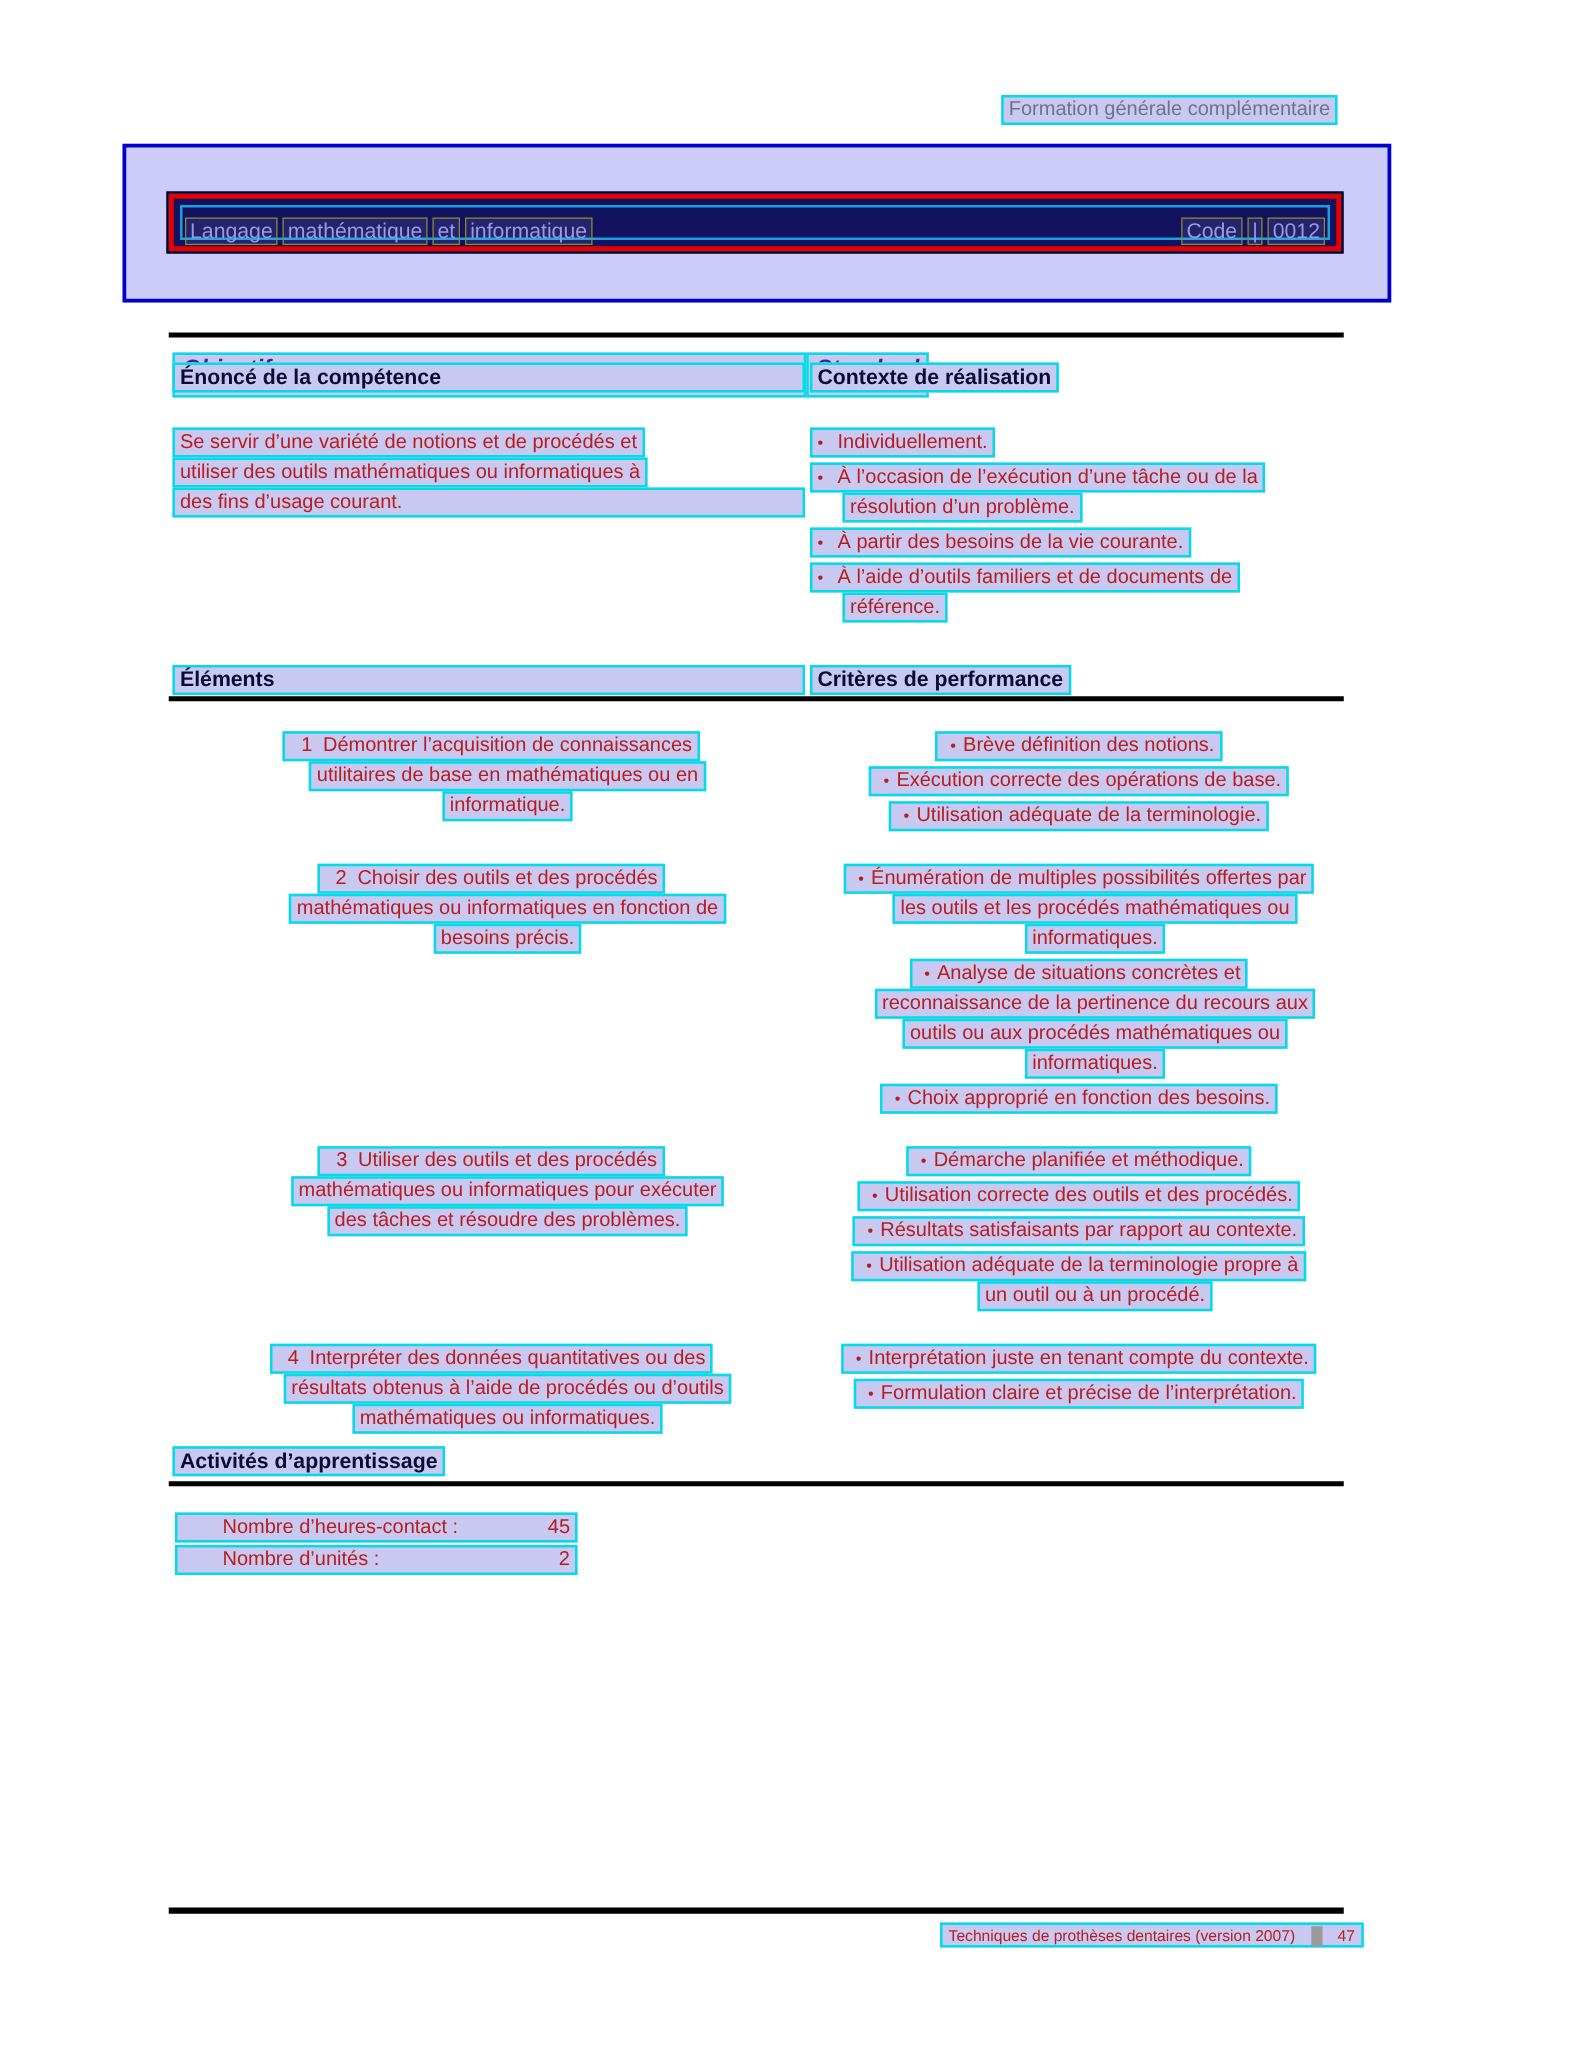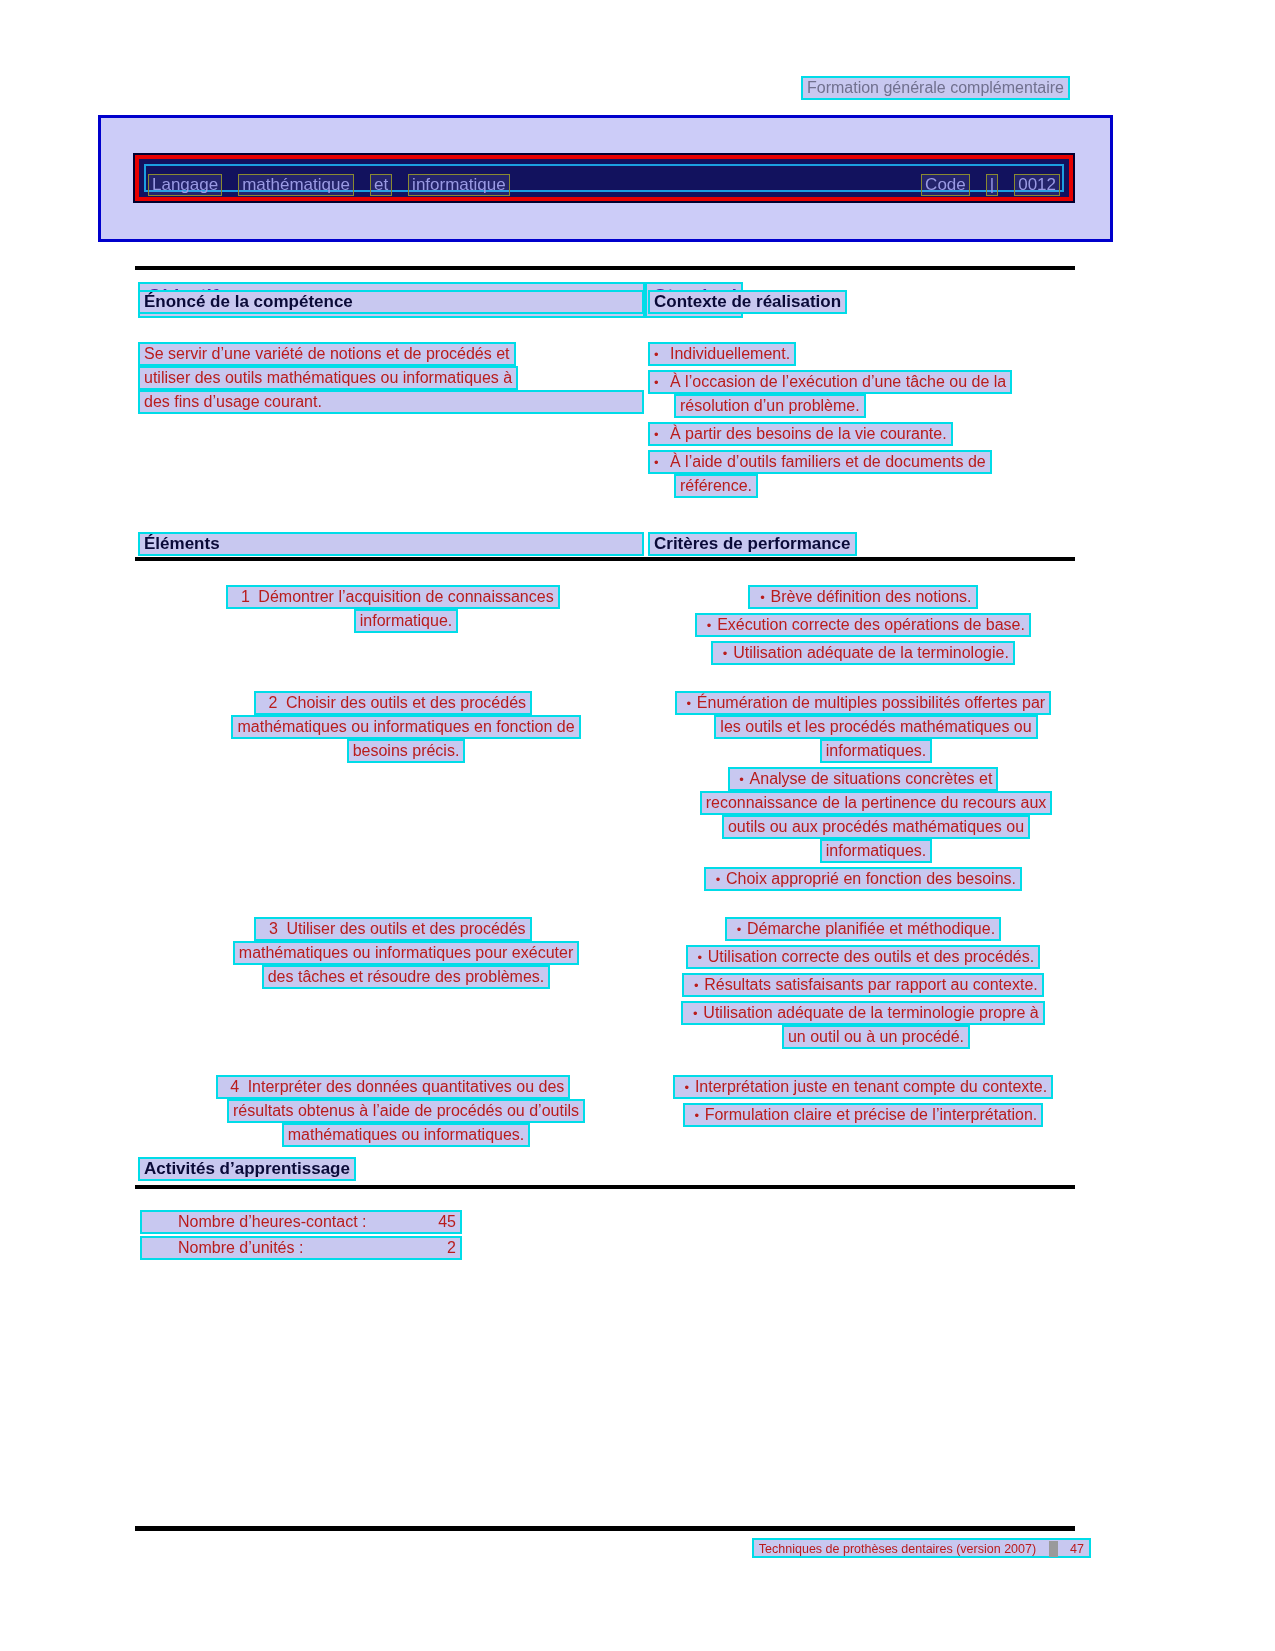--- a/index.html
+++ b/index.html
@@ -49,21 +49,21 @@
   .course-bar {
     position:absolute; left:135px; top:155px; width:938px; height:46px;
     box-sizing:border-box; background:#12125e;
     border:4px solid #e60000; outline:2px solid #000030;
   }
   .bar-line {
     position:absolute; left:5px; right:5px; top:50%; transform:translateY(-50%);
     height:28px; box-sizing:border-box; border:2px solid #1b9fe0;
     display:flex; align-items:center; justify-content:space-between; padding:0 2px;
   }
-  .wgroup { display:flex; gap:16px; align-items:center;margin-top:14px; }
+  .wgroup { display:flex; gap:4px; align-items:center;margin-top:14px; }
   .w {
     display:inline-block; border:1px solid #8a8a30; padding:0 3px;
     color:#9a9ae4; font-size:17px; line-height:20px;
     background:rgba(200,200,240,0.10); white-space:nowrap;
   }
 
   
   .os-strip { position:absolute; left:138px; top:238px; display:flex; }
   .os-strip .hl {
     font-size:19px; font-weight:bold; font-style:italic; color:#4c1d95;
@@ -146,20 +146,21 @@
 <div class="section" style="top:532px">
   <div class="sec-grid hd">
     <div class="ln"><span class="hl wide">Éléments</span></div>
     <div class="ln"><span class="hl">Critères de performance</span></div>
   </div>
   <div class="items-wrap">
 
     <div class="item">
       <div class="cell">
         <div class="ln"><span class="hl"><span class="num">1</span><span>Démontrer l’acquisition de connaissances</span></span></div>
+        <div class="ln cont-n"><span class="hl">utilitaires de base en mathématiques ou en</span></div>
         <div class="ln cont-n"><span class="hl">informatique.</span></div>
       </div>
       <div class="cell">
         <div class="b-item">
           <div class="ln"><span class="hl"><span class="bg">•</span><span>Brève définition des notions.</span></span></div>
         </div>
         <div class="b-item">
           <div class="ln"><span class="hl"><span class="bg">•</span><span>Exécution correcte des opérations de base.</span></span></div>
         </div>
         <div class="b-item">

